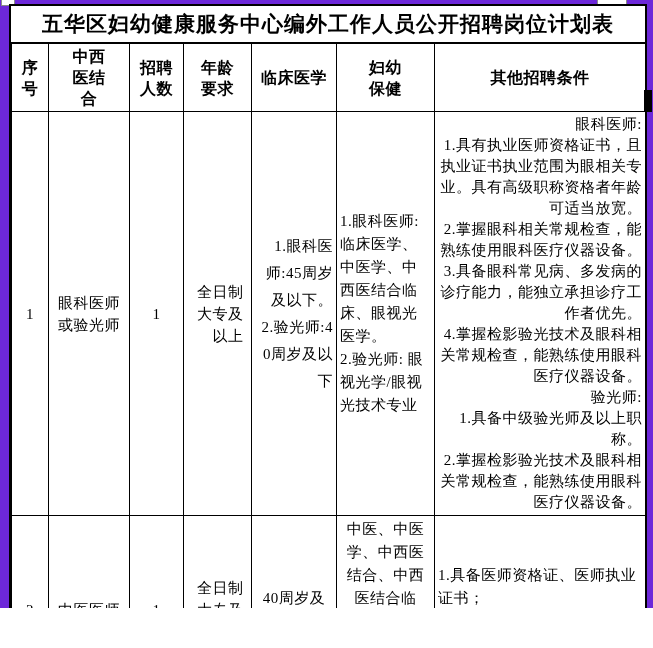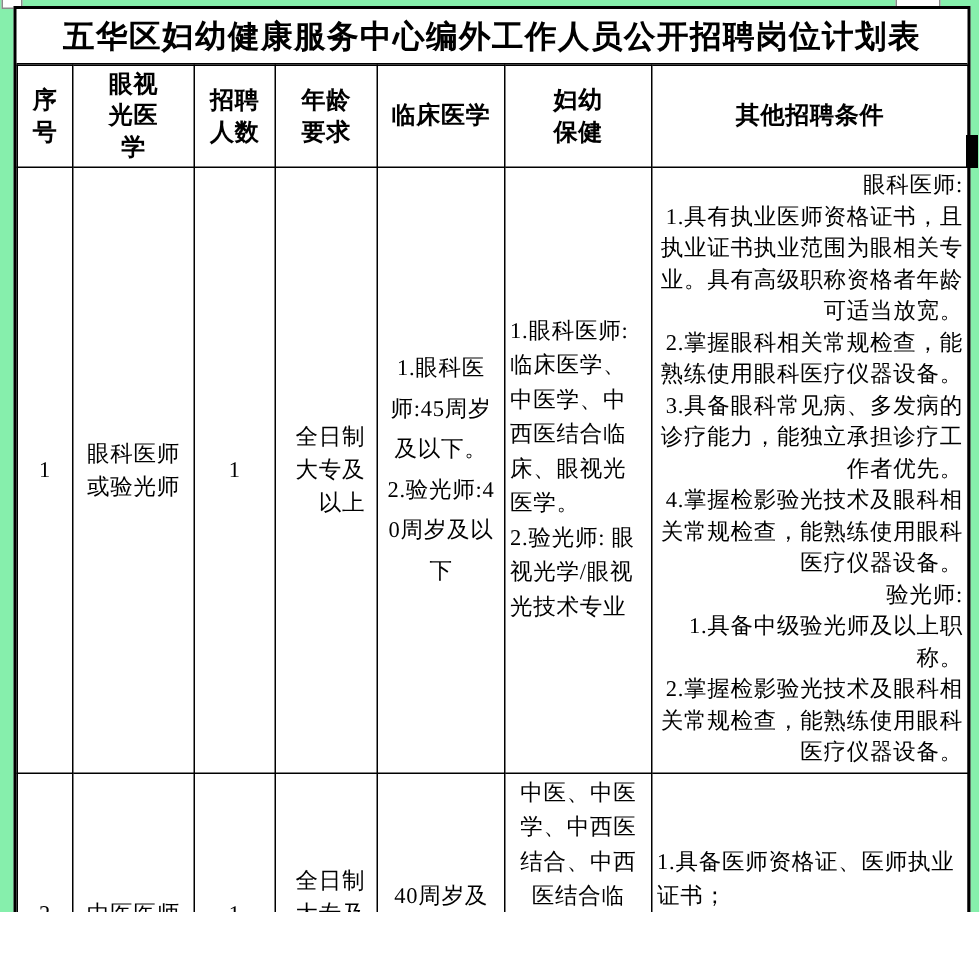--- a/index.html
+++ b/index.html
@@ -4,21 +4,21 @@
 <style>
   html, body {
     margin: 0;
     padding: 0;
     background: #ffffff;
   }
   .page {
     position: relative;
     width: 653px;
     height: 608px;
-    background: #86efac;
+    background: #6d28d9;
     overflow: hidden;
     font-family: "Liberation Serif", "DejaVu Serif", serif;
     color: #000000;
   }
   
   .artifact-tl {
     position: absolute;
     left: 1px; top: -4px;
     width: 12px; height: 8px;
     border: 1px solid #8a8a8a;
@@ -101,21 +101,21 @@
     text-align: center;
     vertical-align: middle;
     line-height: 22px;
   }
   .edu-wrap {
     display: inline-block;
     max-width: 52px;
     text-align: right;
   }
   .cell-age-1 {
-    text-align: center;
+    text-align: right;
     vertical-align: middle;
     white-space: pre-line;
     line-height: 27px;
     padding: 0 5px;
   }
   .cell-age-2 {
     text-align: center;
     vertical-align: middle;
     white-space: pre-line;
     line-height: 24px;
@@ -168,21 +168,21 @@
         <col style="width:81px">
         <col style="width:54px">
         <col style="width:68px">
         <col style="width:85px">
         <col style="width:98px">
         <col style="width:211px">
       </colgroup>
       <thead>
         <tr>
           <th><span class="hdr-single">序号</span></th>
-          <th><span class="hdr-narrow">眼视光医学</span></th>
+          <th><span class="hdr-narrow">中西医结合</span></th>
           <th><span class="hdr-narrow">招聘人数</span></th>
           <th><span class="hdr-narrow">年龄要求</span></th>
           <th><span>临床医学</span></th>
           <th><span class="hdr-narrow">妇幼保健</span></th>
           <th><span>其他招聘条件</span></th>
         </tr>
       </thead>
       <tbody>
         <tr class="row-1">
           <td class="c-center">1</td>

